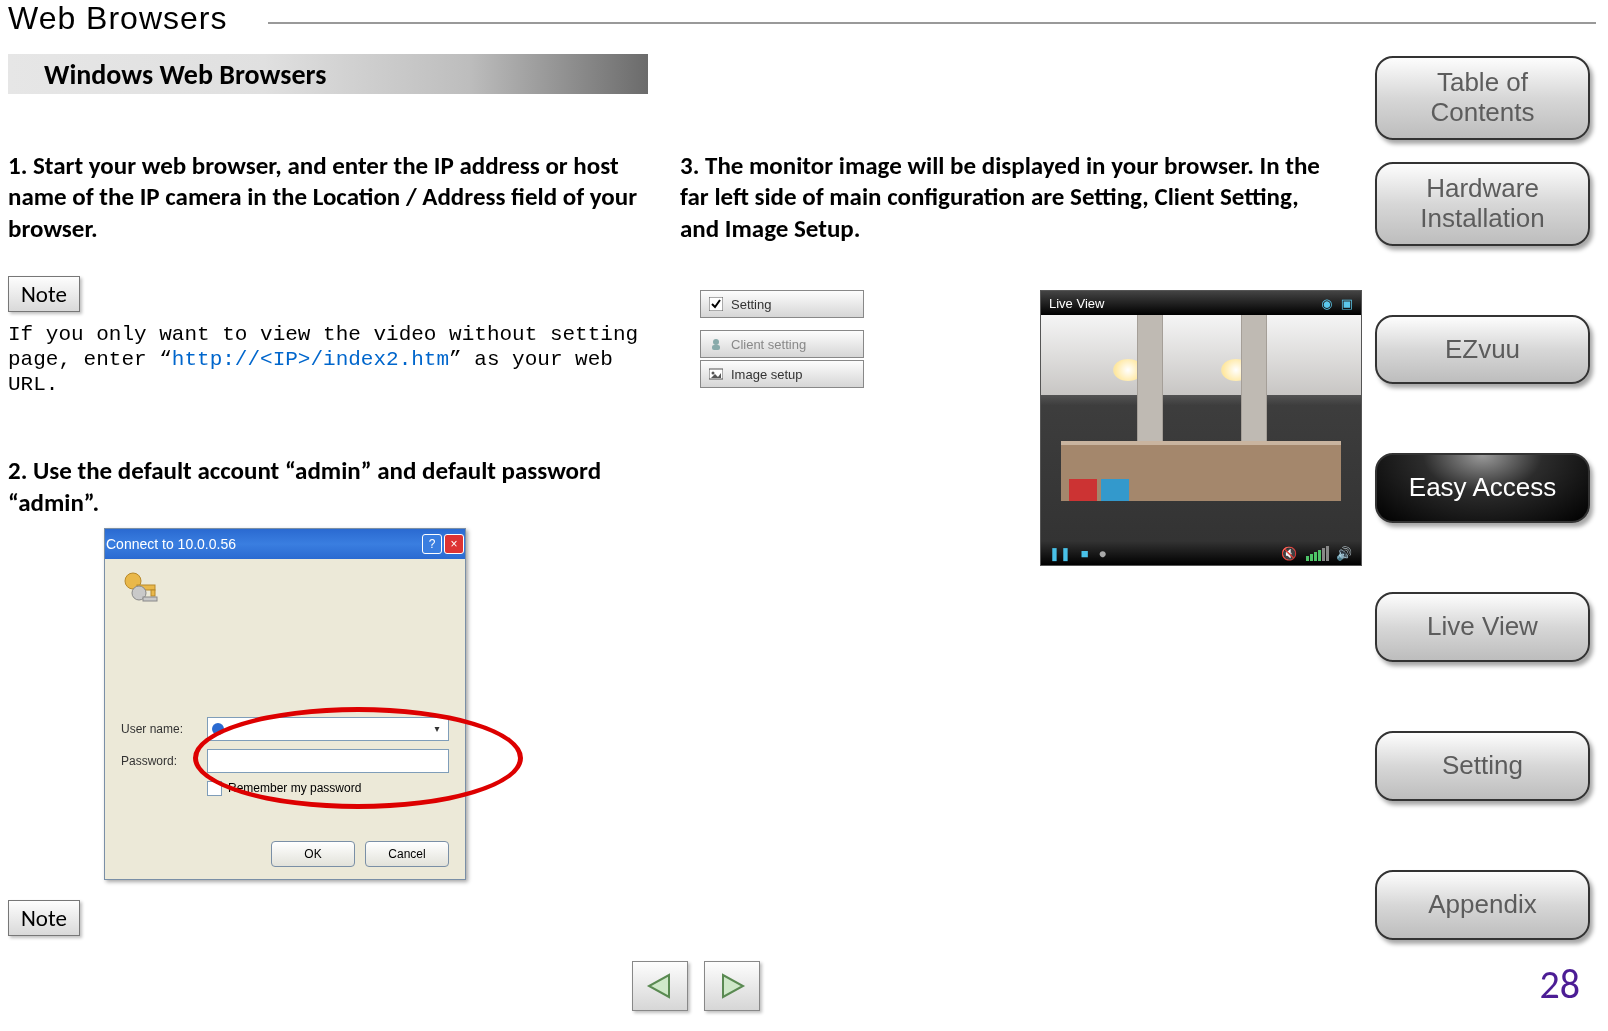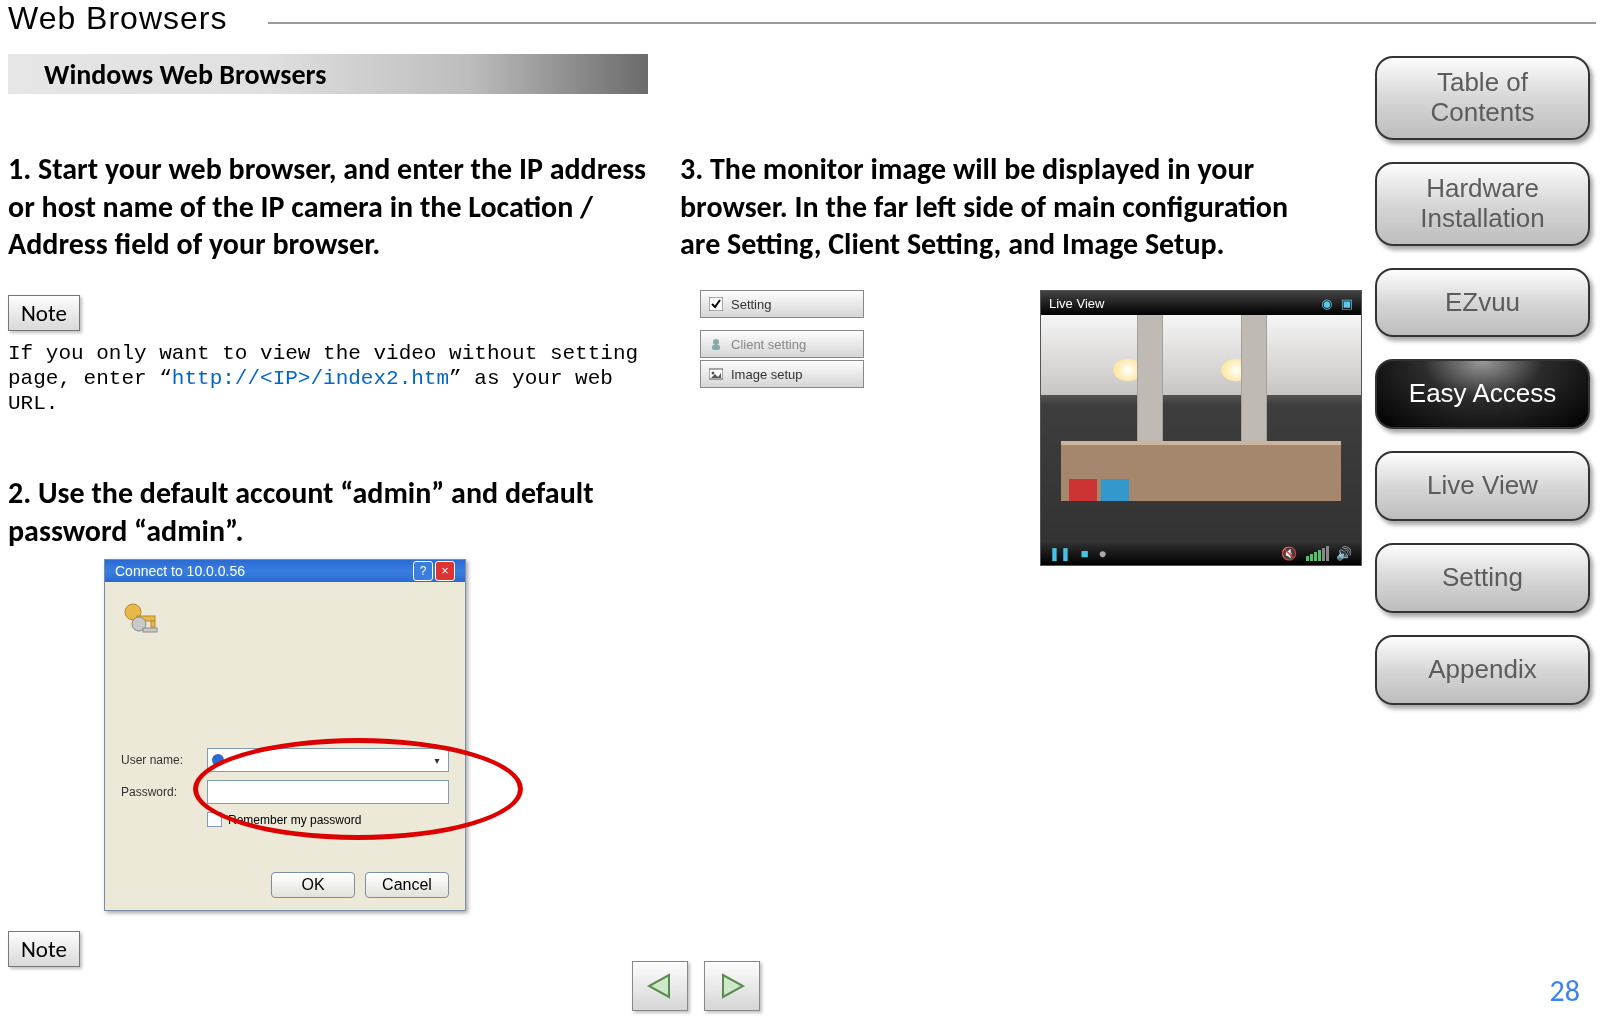--- a/index.html
+++ b/index.html
@@ -45,21 +45,21 @@
       left: 8px; top: 150px;
       width: 640px;
     }
     .right-col {
       position: absolute;
       left: 680px; top: 150px;
       width: 640px;
     }
     .step {
       font-family: Calibri, Arial, sans-serif;
-      font-size: 30px;
+      font-size: 25px;
       font-weight: 700;
       color: #000;
       line-height: 1.25;
     }
     .note-box {
       display: inline-block;
       border: 1px solid #777;
       background: linear-gradient(to bottom, #fdfdfd, #d9d9d9);
       padding: 3px 12px;
       font-family: Calibri, Arial, sans-serif;
@@ -74,24 +74,24 @@
     .note-text .link { color: #0066cc; }
     .login-dialog {
       width: 360px; height: 350px;
       border: 1px solid #7a8fa6;
       background: #ece9d8;
       position: relative;
       box-shadow: 2px 2px 4px rgba(0,0,0,.35);
       margin-left: 96px;
     }
     .login-titlebar {
-      height: 22px;
+      height: 30px;
       background: linear-gradient(to bottom, #2a6ad1, #3a7ee0 50%, #2a6ad1);
       display: flex; align-items: center;
-      padding: 0 10px; color: #fff;
+      padding: 0 1px; color: #fff;
       font-size: 14px; font-family: Tahoma, sans-serif;
       justify-content: space-between;
     }
     .titlebar-btns { display:flex; gap:2px; }
     .tb-btn { width:18px; height:18px; border:1px solid #fff; border-radius:3px;
       display:flex; align-items:center; justify-content:center;
       font-size:12px; background:#d33; color:#fff; }
     .tb-btn.help { background:#3a7ee0; }
     .keys-icon {
       position:absolute; top:40px; left:12px;
@@ -108,21 +108,21 @@
     .login-row .fld .person {
       width:12px; height:12px; background:#2a6ad1; border-radius:50%;
     }
     .drop { width:14px; display:flex; align-items:center; justify-content:center; font-size:10px; color:#333; }
     .remember { display:flex; align-items:center; gap:6px;
       font-size:12px; font-family: Tahoma, sans-serif; margin-left:86px; margin-top:4px; }
     .login-buttons { position:absolute; bottom:12px; right:16px; display:flex; gap:10px; }
     .winbtn {
       width:82px; height:24px; border:1px solid #7a8fa6; border-radius:4px;
       background: linear-gradient(to bottom, #fff, #e2e2da);
-      font-size:16px; font-family: Tahoma, sans-serif;
+      font-size:12px; font-family: Tahoma, sans-serif;
       display:flex; align-items:center; justify-content:center;
     }
     .red-oval {
       position:absolute; top:178px; left:88px;
       width:320px; height:92px;
       border: 5px solid #d00; border-radius: 50%;
       pointer-events:none;
     }
     
     .panel-stack { position:absolute; left:700px; top:290px; width:164px; }
@@ -191,40 +191,40 @@
       background: linear-gradient(to bottom, #fdfdfd 0%, #d7d7d7 50%, #bdbdbd 100%);
       color: #5c5c5c;
       font-family: "Trebuchet MS", Arial, sans-serif;
       font-size: 26px;
       text-align: center;
       padding: 10px 8px;
       line-height: 1.15;
       box-shadow: 3px 4px 4px rgba(0,0,0,.35);
       cursor: pointer;
     }
-    .nav-btn.onerow { padding: 18px 8px; }
+    .nav-btn.onerow { padding: 18px 8px; margin-top: 47px; }
     .nav-btn.active {
       background: radial-gradient(ellipse at 50% 0%, #9a9a9a 0%, #2c2c2c 40%, #000 100%);
       color: #fff;
     }
     
     .pager {
       position:absolute; left:632px; bottom:20px;
       display:flex; gap:16px;
     }
     .arrow-btn {
       width:54px; height:48px; border:1px solid #888;
       background:linear-gradient(to bottom,#fdfdfd,#d6d6d6);
       display:flex; align-items:center; justify-content:center;
       box-shadow: 2px 2px 3px rgba(0,0,0,.25);
     }
     .page-num {
       position:absolute; right:28px; bottom:22px;
       font-family: Calibri, Arial, sans-serif;
-      font-size: 30px; color:#3b82f6;
+      font-size: 40px; color:#4c1d95;
     }
   </style>
 </head>
 <body>
 
 <div class="page-title">Web Browsers</div>
 <div class="title-rule"></div>
 
 <div class="section-bar">
   <span>Windows Web Browsers</span>

